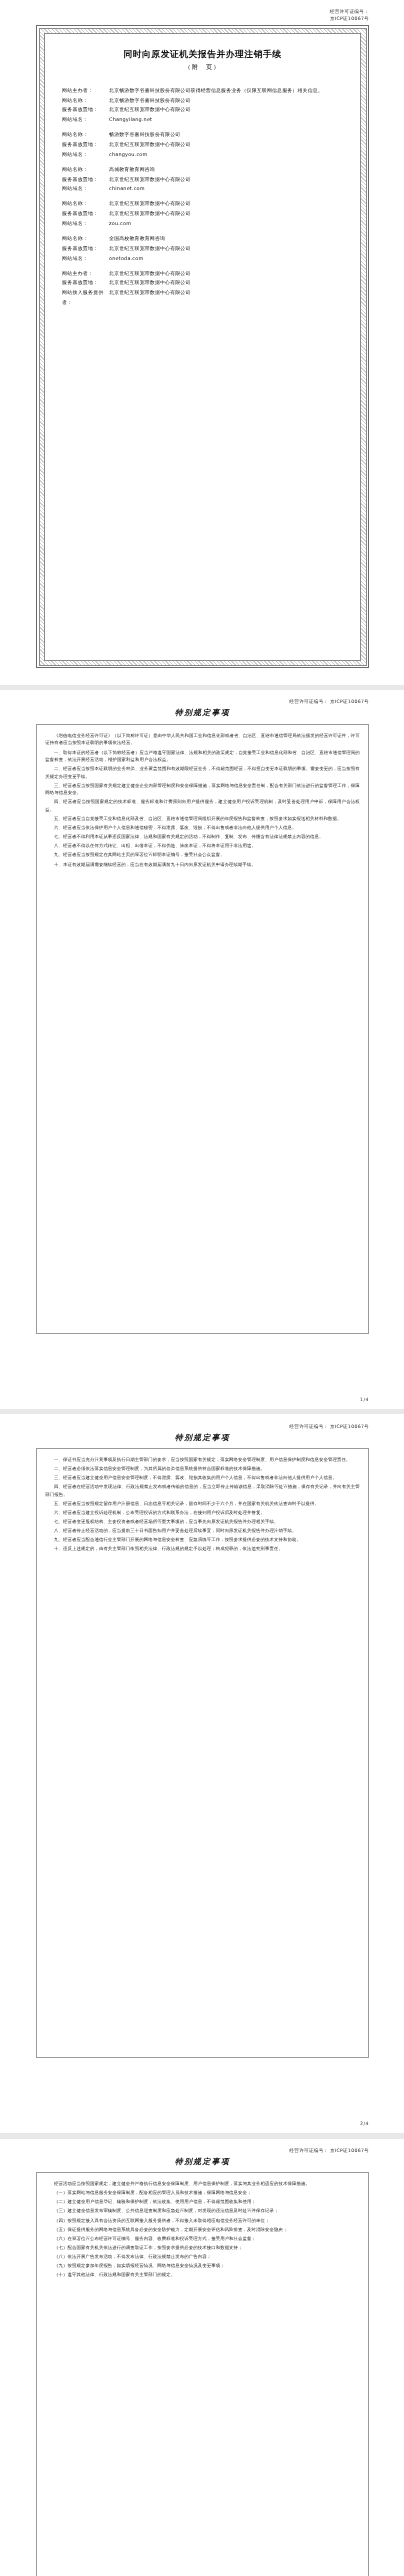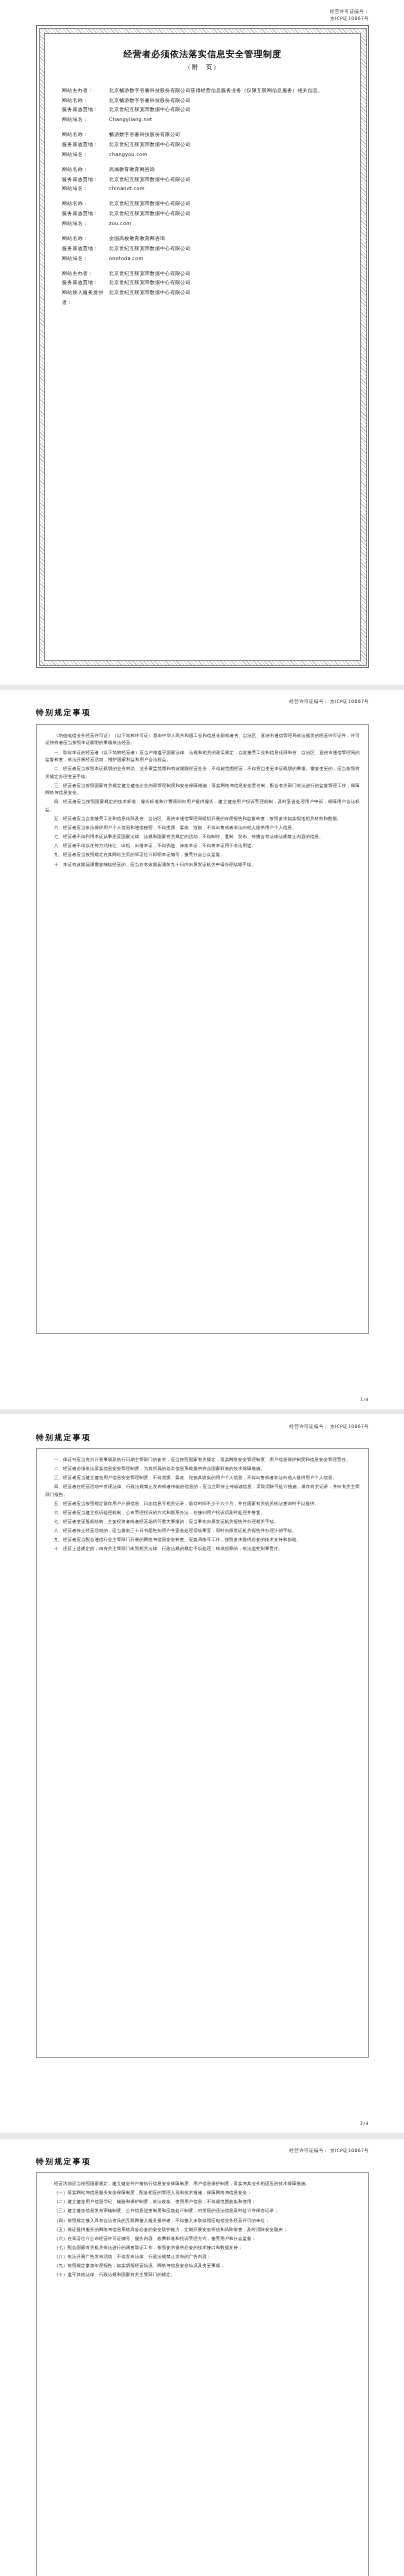--- a/index.html
+++ b/index.html
@@ -89,26 +89,28 @@
     letter-spacing: 0.2px;
     word-break: break-all;
   }
   .group-gap { height: 5.2px; }
 
   
   .page-head {
     margin-bottom: 3.1px;
   }
   .special-title {
+    text-align: center;
     font-family: "DejaVu Serif", "Liberation Serif", serif;
     font-weight: bold;
     font-size: 7.7px;
     letter-spacing: 1.5px;
     color: #111;
     margin: 1px 0 5.2px 0;
+    font-style: italic;
   }
   .rule-box {
     border: 0.5px solid #9a9a9a;
     padding: 7.2px 8.2px 9.3px 8.2px;
     min-height: 592px;
     background: #fff;
   }
   .para {
     font-size: 4.4px;
     line-height: 1.72;
@@ -134,21 +136,21 @@
 
   <div class="page page-1">
     <div class="cert-no-line">
       <span class="label">经营许可证编号：</span><br>
       <span class="value">京ICP证10067号</span>
     </div>
 
     <div class="border-outer">
       <div class="border-mid">
         <div class="border-inner">
-          <div class="cert-title">经营者必须依法落实信息安全管理制度</div>
+          <div class="cert-title">同时向原发证机关报告并办理注销手续</div>
           <div class="cert-subtitle">（附　页）</div>
 
           <div class="field-block">
             <div class="field-row">
               <div class="fl">网站主办者：</div>
               <div class="fv">北京畅游数字谷嘉科技股份有限公司获得经营信息服务业务（仅限互联网信息服务）相关信息。</div>
             </div>
             <div class="field-row">
               <div class="fl">网站名称：</div>
               <div class="fv">北京畅游数字谷嘉科技股份有限公司</div>

